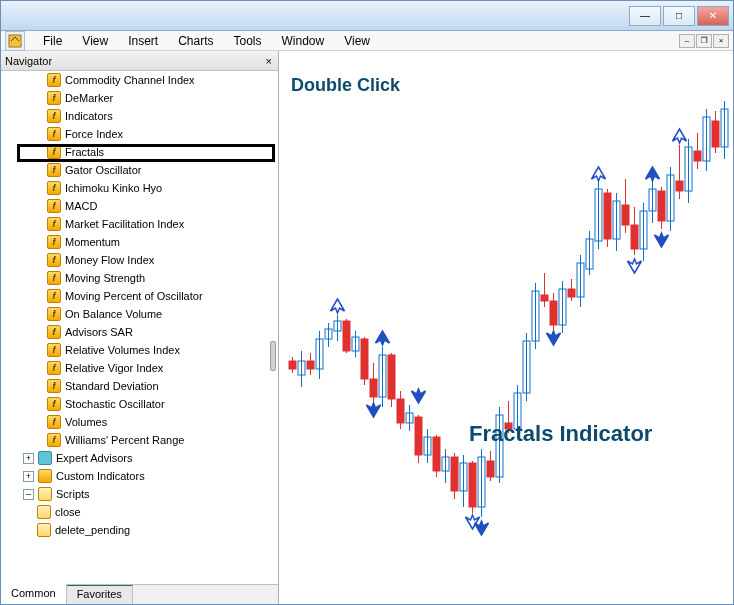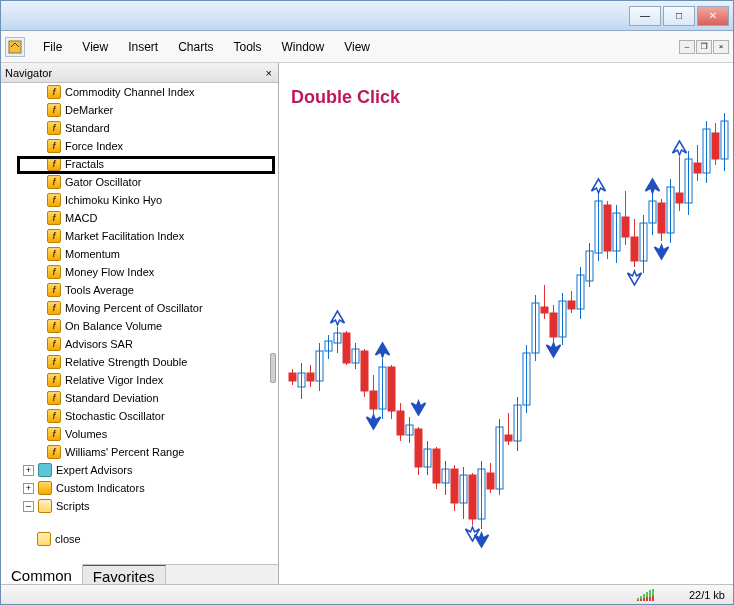--- a/index.html
+++ b/index.html
@@ -42,21 +42,21 @@
       justify-content: center;
       font-size: 10px;
       font-family: Arial;
       cursor: pointer;
     }
     .win-btn.close {
       background: linear-gradient(to bottom, #f4a6a1, #d66258);
       color: #fff;
     }
     .menubar {
-      height: 32px;
+      height: 20px;
       background: #f8f8f8;
       border-bottom: 1px solid #d0d0d0;
       display: flex;
       align-items: center;
       padding: 0 4px;
       font-size: 12px;
     }
     .menu-icon {
       width: 20px;
       height: 20px;
@@ -127,21 +127,20 @@
       align-items: center;
       padding-left: 46px;
       cursor: pointer;
       white-space: nowrap;
     }
     .tree-item.cat {
       padding-left: 22px;
     }
     .tree-item.cat2 {
       padding-left: 36px;
-      margin-top: 15px;
     }
     .f-icon {
       width: 14px;
       height: 14px;
       background: linear-gradient(to bottom, #ffd966, #f4a800);
       border: 1px solid #c08000;
       border-radius: 2px;
       margin-right: 4px;
       display: flex;
       align-items: center;
@@ -202,21 +201,21 @@
       height: 18px;
       border: 3px solid #000;
       pointer-events: none;
       z-index: 5;
     }
     .nav-tabs {
       height: 20px;
       background: #f0f0f0;
       border-top: 1px solid #c0c0c0;
       display: flex;
-      font-size: 15px;
+      font-size: 11px;
     }
     .nav-tab {
       padding: 2px 10px;
       border-right: 1px solid #c0c0c0;
       border-top: 1px solid #0f766e;
       background: #e8e8e8;
       cursor: pointer;
     }
     .nav-tab.active {
       background: #fff;
@@ -252,21 +251,21 @@
       align-items: flex-end;
       gap: 1px;
     }
     .status-bars span {
       width: 2px;
       background: linear-gradient(to top, #d04040 0%, #d04040 40%, #60c060 40%, #60c060 100%);
     }
     .annotation {
       position: absolute;
       font-weight: bold;
-      color: #be185d;
+      color: #0c4a6e;
       font-family: Arial;
       pointer-events: none;
     }
     .candle-up { fill: none; stroke: #1070d0; }
     .candle-dn { fill: #e03030; stroke: #e03030; }
     .wick-up { stroke: #1070d0; stroke-width: 1; }
     .wick-dn { stroke: #e03030; stroke-width: 1; }
     .fractal { fill: #2050c0; stroke: #2050c0; stroke-width: 1.5; }
     .fractal-hollow { fill: none; stroke: #2050c0; stroke-width: 1.5; }
     .scroll-handle {
@@ -324,21 +323,21 @@
       <div class="tree-item">
             <span class="f-icon">f</span>
             <span>Commodity Channel Index</span>
           </div>
           <div class="tree-item">
             <span class="f-icon">f</span>
             <span>DeMarker</span>
           </div>
           <div class="tree-item">
             <span class="f-icon">f</span>
-            <span>Standard</span>
+            <span>Indicators</span>
           </div>
           <div class="tree-item">
             <span class="f-icon">f</span>
             <span>Force Index</span>
           </div>
           <div class="tree-item">
             <span class="f-icon">f</span>
             <span>Fractals</span>
           </div>
           <div class="tree-item">
@@ -360,37 +359,37 @@
           <div class="tree-item">
             <span class="f-icon">f</span>
             <span>Momentum</span>
           </div>
           <div class="tree-item">
             <span class="f-icon">f</span>
             <span>Money Flow Index</span>
           </div>
           <div class="tree-item">
             <span class="f-icon">f</span>
-            <span>Tools Average</span>
+            <span>Moving Strength</span>
           </div>
           <div class="tree-item">
             <span class="f-icon">f</span>
             <span>Moving Percent of Oscillator</span>
           </div>
           <div class="tree-item">
             <span class="f-icon">f</span>
             <span>On Balance Volume</span>
           </div>
           <div class="tree-item">
             <span class="f-icon">f</span>
             <span>Advisors SAR</span>
           </div>
           <div class="tree-item">
             <span class="f-icon">f</span>
-            <span>Relative Strength Double</span>
+            <span>Relative Volumes Index</span>
           </div>
           <div class="tree-item">
             <span class="f-icon">f</span>
             <span>Relative Vigor Index</span>
           </div>
           <div class="tree-item">
             <span class="f-icon">f</span>
             <span>Standard Deviation</span>
           </div>
           <div class="tree-item">
@@ -416,20 +415,24 @@
             <span>Custom Indicators</span>
           </div>
           <div class="tree-item cat">
             <span class="expander">–</span>
             <span class="sc-icon"></span>
             <span>Scripts</span>
           </div>
           <div class="tree-item cat2">
             <span class="sc-icon"></span>
             <span>close</span>
+          </div>
+          <div class="tree-item cat2">
+            <span class="sc-icon"></span>
+            <span>delete_pending</span>
           </div>
           <div class="highlight-box"></div>
           <div class="scroll-handle"></div>
         </div>
       <div class="nav-tabs">
         <div class="nav-tab active">Common</div>
         <div class="nav-tab">Favorites</div>
       </div>
     </div>
 
@@ -541,30 +544,20 @@
             <path d="M 193.5 478 L 186.5 466 L 191.5 469 L 193.5 464 L 195.5 469 L 200.5 466 Z" class="fractal-hollow"></path>
             <path d="M 202.5 484 L 195.5 472 L 200.5 475 L 202.5 470 L 204.5 475 L 209.5 472 Z" class="fractal"></path>
             <path d="M 274.5 294 L 267.5 282 L 272.5 285 L 274.5 280 L 276.5 285 L 281.5 282 Z" class="fractal"></path>
             <path d="M 319.5 116 L 312.5 128 L 317.5 125 L 319.5 130 L 321.5 125 L 326.5 128 Z" class="fractal-hollow"></path>
             <path d="M 355.5 222 L 348.5 210 L 353.5 213 L 355.5 208 L 357.5 213 L 362.5 210 Z" class="fractal-hollow"></path>
             <path d="M 373.5 116 L 366.5 128 L 371.5 125 L 373.5 130 L 375.5 125 L 380.5 128 Z" class="fractal"></path>
             <path d="M 382.5 196 L 375.5 184 L 380.5 187 L 382.5 182 L 384.5 187 L 389.5 184 Z" class="fractal"></path>
             <path d="M 400.5 78 L 393.5 90 L 398.5 87 L 400.5 92 L 402.5 87 L 407.5 90 Z" class="fractal-hollow"></path>
           </svg>
         <div class="annotation" style="left:12px; top:24px; font-size:18px;">Double Click</div>
+        <div class="annotation" style="left:190px; top:370px; font-size:22px;">Fractals Indicator</div>
       </div>
     </div>
 
   </div>
 
-  <div class="statusbar">
-    <div class="status-bars">
-      <span style="height:3px"></span>
-        <span style="height:5px"></span>
-        <span style="height:7px"></span>
-        <span style="height:9px"></span>
-        <span style="height:11px"></span>
-        <span style="height:12px"></span>
-    </div>
-    <span>22/1 kb</span>
-  </div>
 
 </div>
 
 </body></html>

